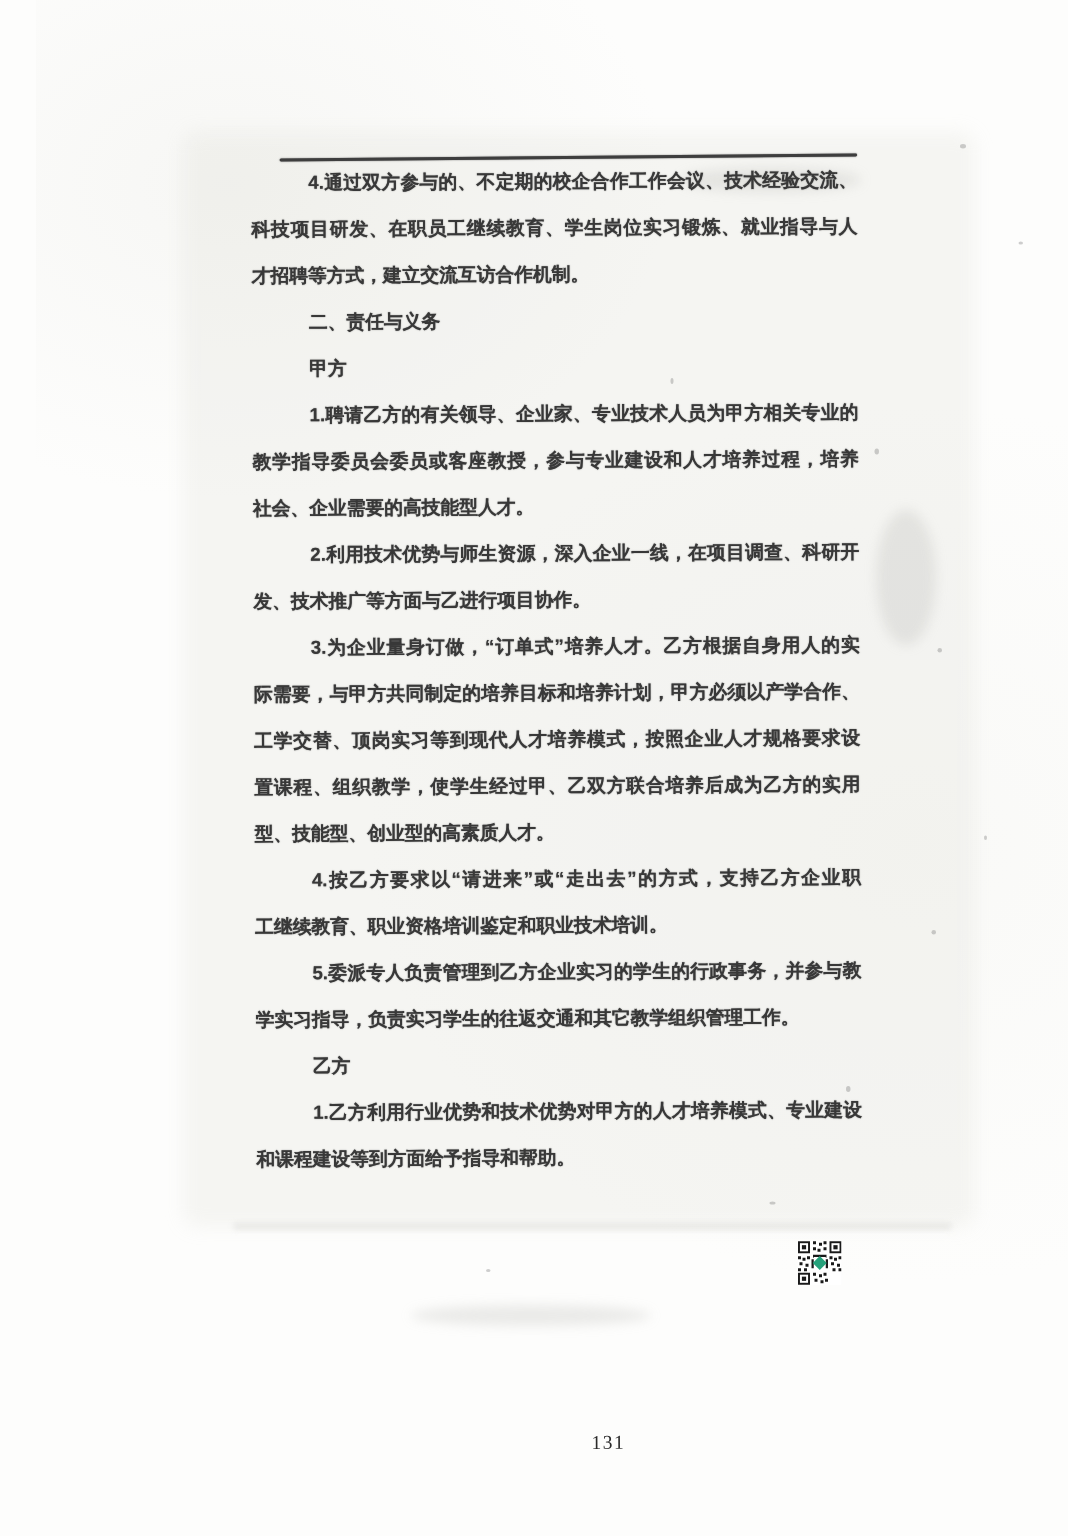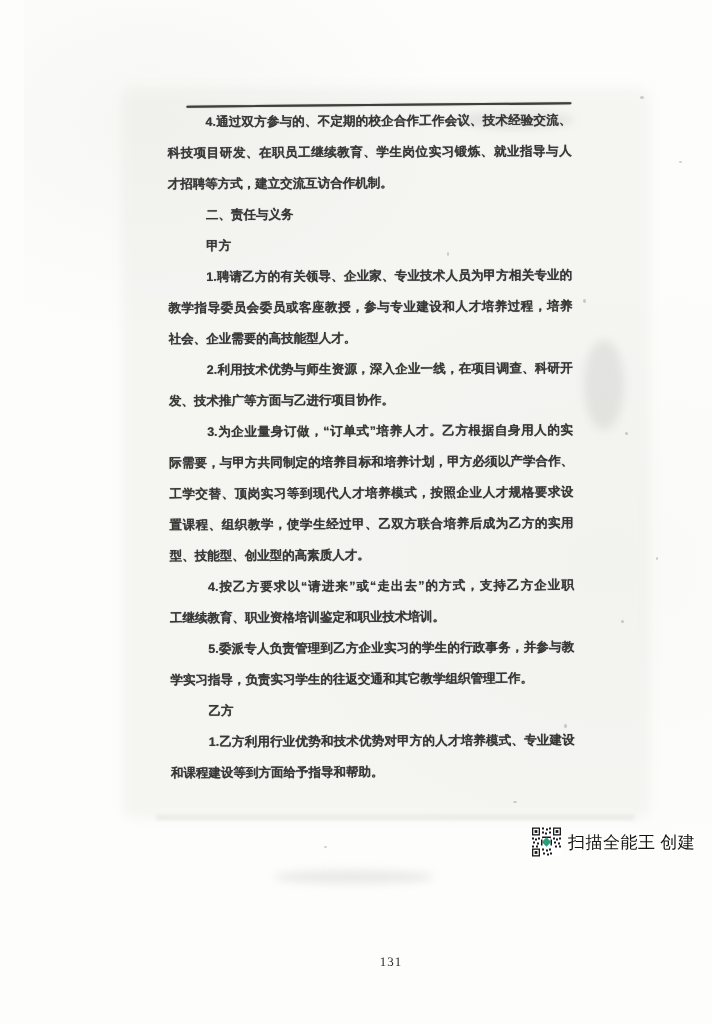--- a/index.html
+++ b/index.html
@@ -42,21 +42,21 @@
     font-size: 12.5px; font-weight: 600; color: #383838;
     text-shadow: 0 0 0.8px rgba(55,55,55,0.75);
   }
   .line { height: 31px; line-height: 31px; text-align: left; }
   .line.fill {
     text-align: justify; text-align-last: justify; text-justify: inter-character;
   }
   .line.indent { text-indent: 38px; }
   .pagenum {
     position: absolute; left: 338px; top: 954px; width: 52px;
-    text-align: center; font-family: "Liberation Serif", serif;
+    text-align: right; font-family: "Liberation Serif", serif;
     font-size: 13px; color: #2b2b2b; letter-spacing: 1px;
   }
   .credit {
     position: absolute; left: 508px; top: 827px;
     display: flex; align-items: center; gap: 7px;
   }
   .qr { width: 29px; height: 30px; }
   .credit-label {
     font-family: "Liberation Serif", serif; font-size: 17px; color: #151515;
     white-space: nowrap; letter-spacing: 0.5px;
@@ -173,16 +173,15 @@
       <rect x="11" y="25" width="2" height="2" fill="#1a1a1a"></rect>
       <rect x="15" y="26" width="2" height="2" fill="#1a1a1a"></rect>
       <rect x="18" y="25" width="2" height="2" fill="#1a1a1a"></rect>
       <rect x="10" y="9" width="9" height="2" fill="#1a1a1a"></rect>
       <rect x="9" y="12" width="2" height="6" fill="#1a1a1a"></rect>
       <rect x="18" y="12" width="2" height="6" fill="#1a1a1a"></rect>
 
       <rect x="10.5" y="10.5" width="8" height="8" fill="#ffffff"></rect>
       <rect x="11.2" y="11.2" width="6.6" height="6.6" transform="rotate(45 14.5 14.5)" fill="#26a17b"></rect>
     </svg>
-    <span class="credit-label">扫描全能王 创建</span>
   </div>
 
 </div>
 
 </body></html>

